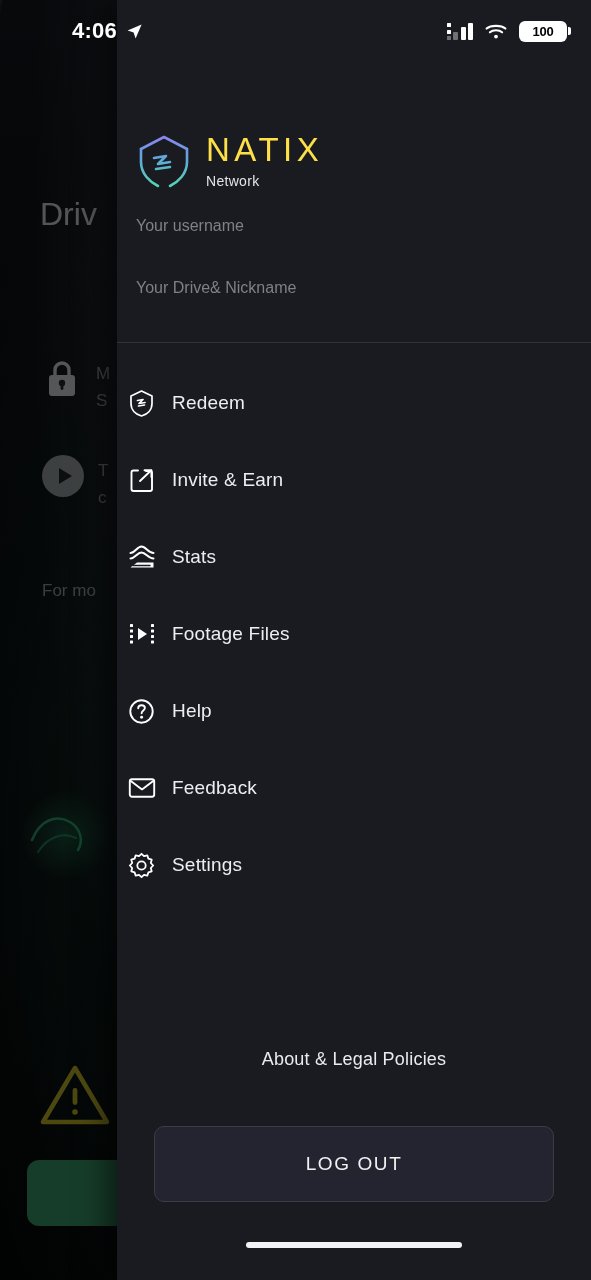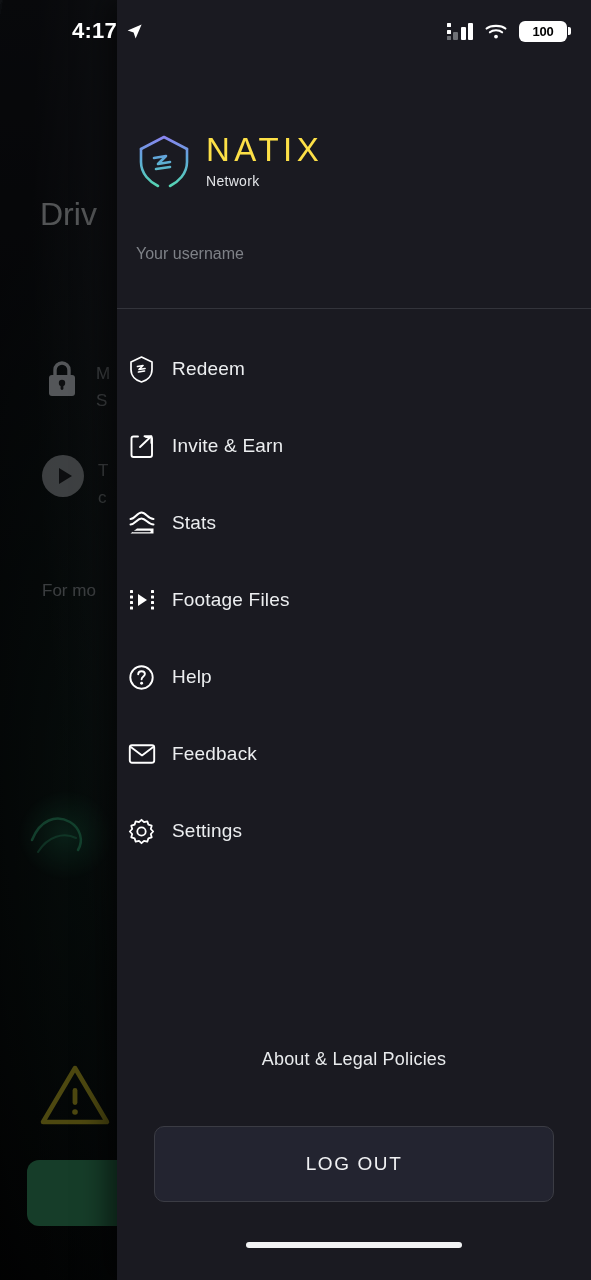--- a/index.html
+++ b/index.html
@@ -101,21 +101,21 @@
   .brand { display:flex; align-items:center; gap:14px; padding:132px 0 0 19px; }
   .brand-text .wordmark {
     font-size:33px; letter-spacing:4.5px; color:#fde047; font-weight:300; line-height:1;
   }
   .brand-text .subword {
     font-size:14px; color:#e3e5e8; margin-top:7px; letter-spacing:.3px;
   }
 
   
   .userblock { padding:28px 0 0 19px; }
-  .user-line { font-size:16px; color:#7e8187; line-height:1;margin-top:28px; }
+  .user-line { font-size:16px; color:#7e8187; line-height:1; }
   .user-line.second { margin-top:46px; }
 
   .divider { margin-top:46px; height:1px; background:#33343b; width:100%; }
 
   
   .menu { padding-top:34px; }
   .menu-item {
     display:flex; align-items:center; gap:0;
     height:52px; padding-left:11px; cursor:pointer;
   }
@@ -213,20 +213,21 @@
         <path d="M20 37 L34 35" stroke="url(#shieldgrad)" stroke-width="2.6" stroke-linecap="round" fill="none"></path>
       </svg>
       <div class="brand-text">
         <div class="wordmark">NATIX</div>
         <div class="subword">Network</div>
       </div>
     </div>
 
     <div class="userblock">
       <div class="user-line">Your username</div>
+      <div class="user-line second">Your Drive&amp; Nickname</div>
     </div>
 
     <div class="divider"></div>
 
     <div class="menu">
 
       <div class="menu-item">
         <span class="menu-icon">
           <svg width="27" height="29" viewBox="0 0 27 29" fill="none">
             <path d="M13.5 2 L24 7 V14.5 C24 21 19.2 25.4 13.5 27 C7.8 25.4 3 21 3 14.5 V7 Z" stroke="#fff" stroke-width="1.7" stroke-linejoin="round" fill="none"></path>
@@ -319,21 +320,21 @@
       </div>
     </div>
 
     <div class="home-wrap">
       <div class="homebar"></div>
     </div>
   </div>
 
   <div class="statusbar">
     <div class="sb-left">
-      <div class="sb-time">4:17</div>
+      <div class="sb-time">4:06</div>
       <svg width="17" height="17" viewBox="0 0 17 17" fill="none">
         <path d="M15.6 1.4 L1.6 7.4 L7.6 9.4 L9.6 15.4 Z" fill="#fff"></path>
       </svg>
     </div>
     <div class="sb-right">
       <div class="sig">
         <div class="dots">
           <span></span>
             <span></span>
             <span class="dim"></span>

